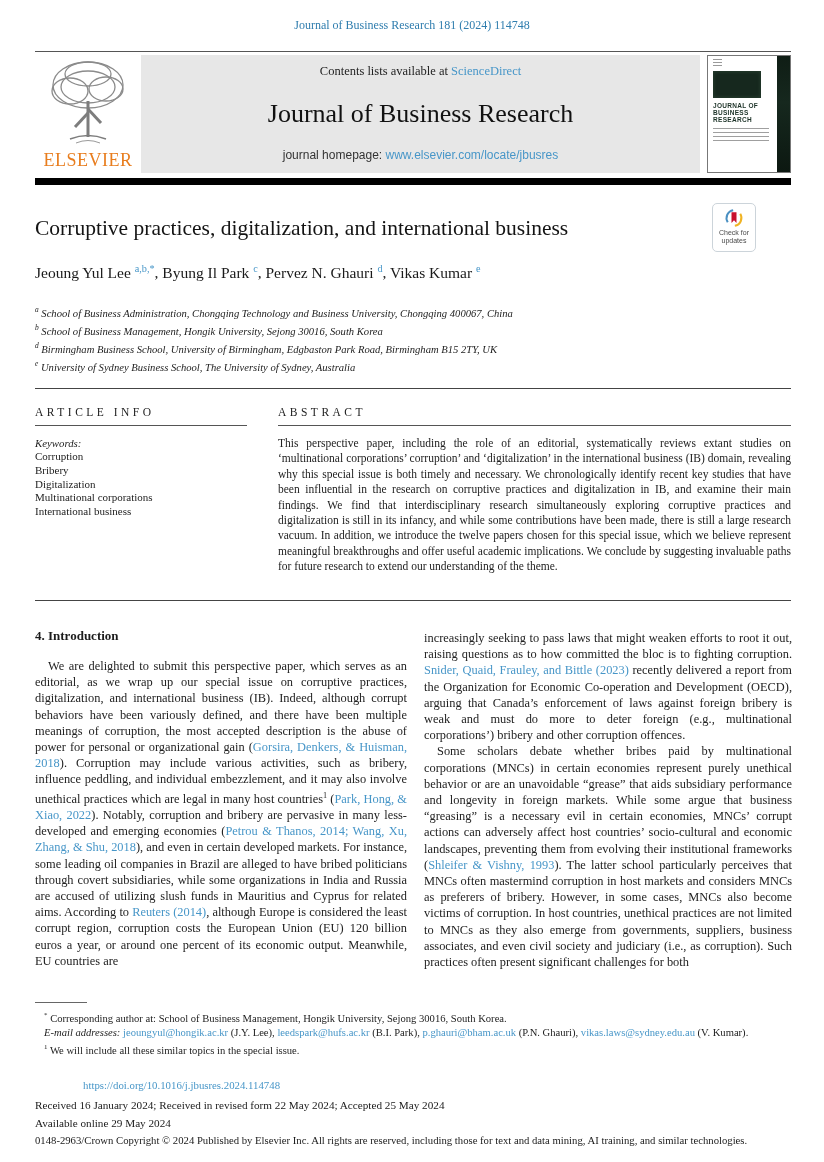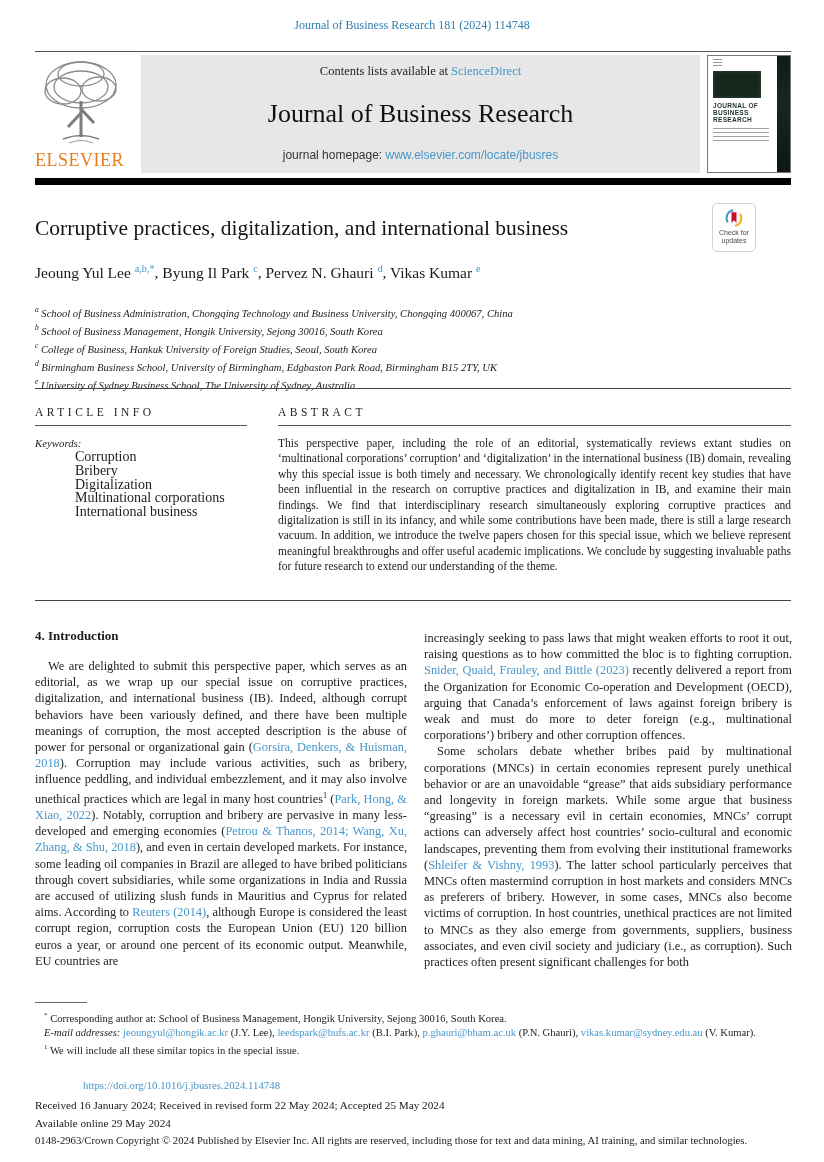--- a/index.html
+++ b/index.html
@@ -11,21 +11,21 @@
   .sup { vertical-align:super; font-size:0.66em; color:#4796c8; }
   .supk { vertical-align:super; font-size:0.66em; }
   .ital { font-style:italic; }
 
   .top-citation { position:absolute; top:18px; left:0; width:100%; text-align:center;
     font-size:12px; color:#2f7dae; }
 
   .header-rule { position:absolute; top:51px; left:35px; width:756px; border-top:1px solid #555; }
 
   .masthead { position:absolute; top:55px; left:35px; width:756px; height:118px; display:flex; }
-  .logo-block { width:106px; display:flex; flex-direction:column; }
+  .logo-block { width:106px; display:flex; flex-direction:column; align-items:center; }
   .elsevier-text { font-size:18px; color:#e87d1e; letter-spacing:0.5px; margin-top:1px; }
   .gray-box { flex:1; background:#e7e7e7; height:118px; display:flex; flex-direction:column;
     align-items:center; justify-content:space-between; padding:9px 0 11px; box-sizing:border-box; }
   .contents-line { font-size:12.5px; color:#222; }
   .masthead-title { font-size:26px; color:#111; }
   .homepage-line { font-size:12px; font-family:"Liberation Sans",sans-serif; color:#333; }
 
   .cover-thumb { width:84px; height:118px; margin-left:7px; position:relative;
     border:1px solid #777; background:#fff; box-sizing:border-box; }
   .cover-strip { position:absolute; right:0; top:0; width:13px; height:100%;
@@ -59,21 +59,21 @@
 
   .divider-1 { position:absolute; top:388px; left:35px; width:756px; border-top:1px solid #444; }
   .divider-2 { position:absolute; top:600px; left:35px; width:756px; border-top:1px solid #444; }
 
   .info-abstract { position:absolute; top:406px; left:35px; width:756px; }
   .info-col { position:absolute; left:0; top:0; width:212px; }
   .abs-col { position:absolute; left:243px; top:0; width:513px; }
   .col-heading { font-size:11.5px; letter-spacing:3.5px; color:#222; }
   .heading-rule { border-top:1px solid #555; margin-top:7px; margin-bottom:10px; }
   .keywords-label { font-style:italic; font-size:10.8px; line-height:14px; }
-  .keyword { font-size:14px; line-height:13.8px;margin-left:40px; }
+  .keyword { font-size:11px; line-height:13.8px; }
   .abstract-text { font-size:11.5px; line-height:15.4px; text-align:justify; color:#222; }
 
   .intro-heading { position:absolute; top:628px; left:35px; font-weight:bold; font-size:13px; }
 
   .col-left  { position:absolute; top:658px; left:35px;  width:372px; }
   .col-right { position:absolute; top:630px; left:424px; width:368px; }
   .body-para { font-size:12.4px; line-height:16.2px; text-align:justify; color:#222; margin:0; }
   .indent { text-indent:13px; }
 
   .footnote-rule { position:absolute; top:1002px; left:35px; width:52px; border-top:1px solid #666; }
@@ -152,21 +152,20 @@
       <div>Check for</div>
       <div>updates</div>
     </div>
   </div>
 
   <div class="authors"><span>Jeoung Yul Lee </span><span class="sup">a,b,*</span><span>, </span><span>Byung Il Park </span><span class="sup">c</span><span>, </span><span>Pervez N. Ghauri </span><span class="sup">d</span><span>, </span><span>Vikas Kumar </span><span class="sup">e</span></div>
 
   <div class="affiliations">
     <div class="aff-row"><span class="aff-sup">a</span><span> School of Business Administration, Chongqing Technology and Business University, Chongqing 400067, China</span></div>
     <div class="aff-row"><span class="aff-sup">b</span><span> School of Business Management, Hongik University, Sejong 30016, South Korea</span></div>
-    <div class="aff-row"><span class="aff-sup">c</span><span> College of Business, Hankuk University of Foreign Studies, Seoul, South Korea</span></div>
     <div class="aff-row"><span class="aff-sup">d</span><span> Birmingham Business School, University of Birmingham, Edgbaston Park Road, Birmingham B15 2TY, UK</span></div>
     <div class="aff-row"><span class="aff-sup">e</span><span> University of Sydney Business School, The University of Sydney, Australia</span></div>
   </div>
 
   <div class="divider-1"></div>
 
   <div class="info-abstract">
     <div class="info-col">
       <div class="col-heading">ARTICLE INFO</div>
       <div class="heading-rule"></div>
@@ -192,21 +191,21 @@
     <p class="body-para indent"><span>We are delighted to submit this perspective paper, which serves as an editorial, as we wrap up our special issue on corruptive practices, digitalization, and international business (IB). Indeed, although corrupt behaviors have been variously defined, and there have been multiple meanings of corruption, the most accepted description is the abuse of power for personal or organizational gain (</span><span class="lnk">Gorsira, Denkers, &amp; Huisman, 2018</span><span>). Corruption may include various activities, such as bribery, influence peddling, and individual embezzlement, and it may also involve unethical practices which are legal in many host countries</span><span class="supk">1</span><span> (</span><span class="lnk">Park, Hong, &amp; Xiao, 2022</span><span>). Notably, corruption and bribery are pervasive in many less-developed and emerging economies (</span><span class="lnk">Petrou &amp; Thanos, 2014; Wang, Xu, Zhang, &amp; Shu, 2018</span><span>), and even in certain developed markets. For instance, some leading oil companies in Brazil are alleged to have bribed politicians through covert subsidiaries, while some organizations in India and Russia are accused of utilizing slush funds in Mauritius and Cyprus for related aims. According to </span><span class="lnk">Reuters (2014)</span><span>, although Europe is considered the least corrupt region, corruption costs the European Union (EU) 120 billion euros a year, or around one percent of its economic output. Meanwhile, EU countries are</span></p>
   </div>
   <div class="col-right">
     <p class="body-para"><span>increasingly seeking to pass laws that might weaken efforts to root it out, raising questions as to how committed the bloc is to fighting corruption. </span><span class="lnk">Snider, Quaid, Frauley, and Bittle (2023)</span><span> recently delivered a report from the Organization for Economic Co-operation and Development (OECD), arguing that Canada’s enforcement of laws against foreign bribery is weak and must do more to deter foreign (e.g., multinational corporations’) bribery and other corruption offences.</span></p>
     <p class="body-para indent"><span>Some scholars debate whether bribes paid by multinational corporations (MNCs) in certain economies represent purely unethical behavior or are an unavoidable “grease” that aids subsidiary performance and longevity in foreign markets. While some argue that business “greasing” is a necessary evil in certain economies, MNCs’ corrupt actions can adversely affect host countries’ socio-cultural and economic landscapes, preventing them from evolving their institutional frameworks (</span><span class="lnk">Shleifer &amp; Vishny, 1993</span><span>). The latter school particularly perceives that MNCs often mastermind corruption in host markets and considers MNCs as preferers of bribery. However, in some cases, MNCs also become victims of corruption. In host countries, unethical practices are not limited to MNCs as they also emerge from governments, suppliers, business associates, and even civil society and judiciary (i.e., as corruption). Such practices often present significant challenges for both</span></p>
   </div>
 
   <div class="footnote-rule"></div>
   <div class="footnotes">
     <div class="fn-line"><span class="supk">*</span><span> Corresponding author at: School of Business Management, Hongik University, Sejong 30016, South Korea.</span></div>
-    <div class="fn-line"><span class="ital">E-mail addresses:</span><span> </span><span class="lnk">jeoungyul@hongik.ac.kr</span><span> (J.Y. Lee), </span><span class="lnk">leedspark@hufs.ac.kr</span><span> (B.I. Park), </span><span class="lnk">p.ghauri@bham.ac.uk</span><span> (P.N. Ghauri), </span><span class="lnk">vikas.kumar@sydney.edu.au</span><span> (V. Kumar).</span></div>
+    <div class="fn-line"><span class="ital">E-mail addresses:</span><span> </span><span class="lnk">jeoungyul@hongik.ac.kr</span><span> (J.Y. Lee), </span><span class="lnk">leedspark@hufs.ac.kr</span><span> (B.I. Park), </span><span class="lnk">p.ghauri@bham.ac.uk</span><span> (P.N. Ghauri), </span><span class="lnk">vikas.laws@sydney.edu.au</span><span> (V. Kumar).</span></div>
     <div class="fn-line"><span class="supk">1</span><span> We will include all these similar topics in the special issue.</span></div>
   </div>
 
   <div class="footer">
     <div class="doi">https://doi.org/10.1016/j.jbusres.2024.114748</div>
     <div class="footer-line">Received 16 January 2024; Received in revised form 22 May 2024; Accepted 25 May 2024</div>
     <div class="footer-line">Available online 29 May 2024</div>
     <div class="copyright">0148-2963/Crown Copyright © 2024 Published by Elsevier Inc. All rights are reserved, including those for text and data mining, AI training, and similar technologies.</div>
   </div>
 

